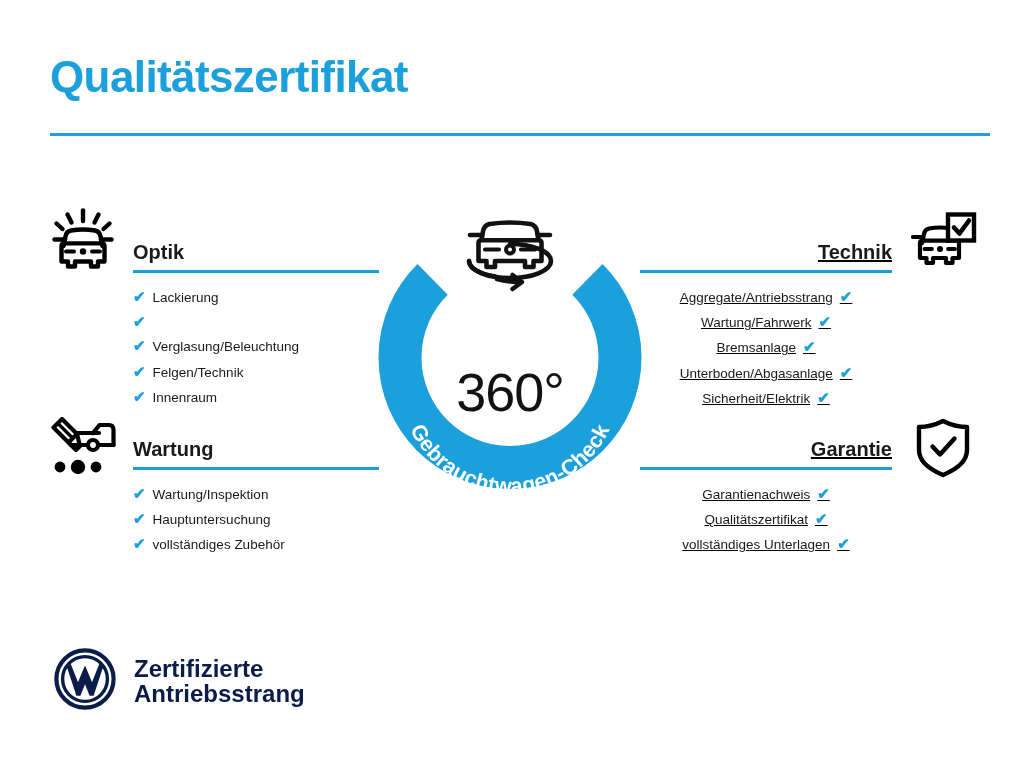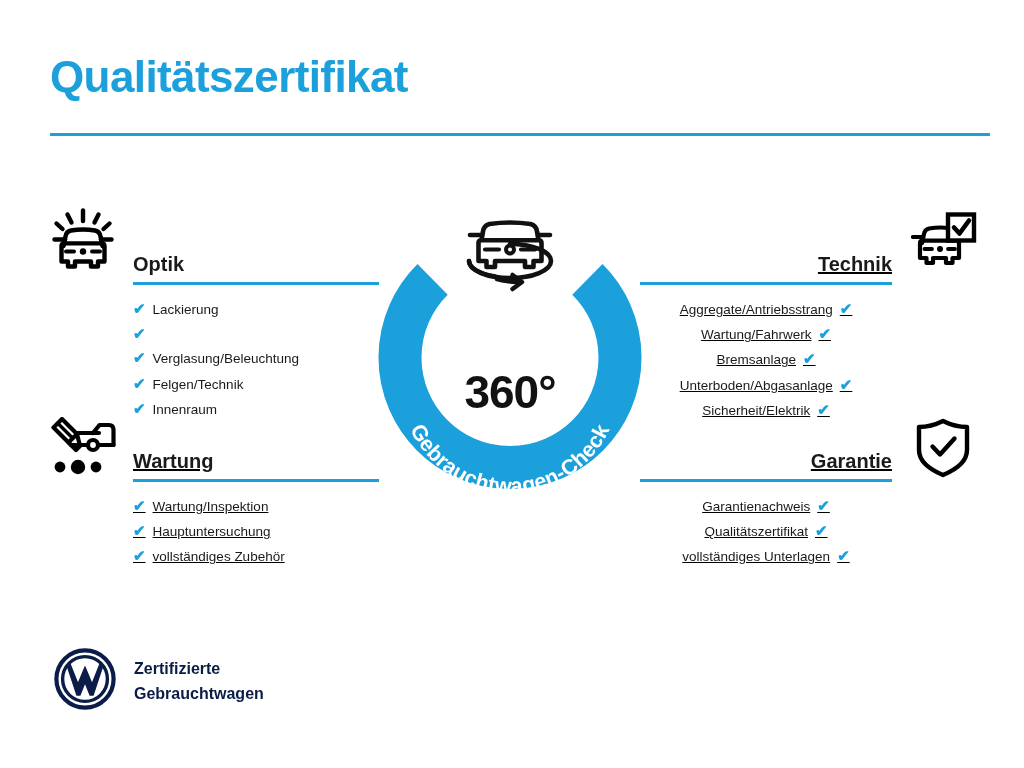--- a/index.html
+++ b/index.html
@@ -40,21 +40,20 @@
     left: 50px;
     top: 133px;
     width: 940px;
     height: 3px;
     background: #1BA0DC;
   }
 
   
   .section {
     position: absolute;
-    margin-top: 12px;
   }
   .section-head {
     position: relative;
     height: 34px;
   }
   .section-title {
     font-size: 20px;
     font-weight: 700;
     color: #1a1a1a;
     line-height: 26px;
@@ -93,21 +92,21 @@
   .sec-left .check-item { justify-content: flex-start; }
   .sec-left .check-mark { margin-right: 7px; }
 
   
   .sec-right .section-title { text-align: right; }
   .sec-right .check-item { justify-content: center; }
   .sec-right .check-mark { margin-left: 7px; }
 
   
   #sec-optik    { left: 133px; top: 239px; width: 246px; }
-  #sec-wartung  { left: 133px; top: 436px; width: 246px; text-decoration: underline; }
+  #sec-wartung  { left: 133px; top: 436px; width: 246px; }
   #sec-technik  { left: 640px; top: 239px; width: 252px; text-decoration: underline; }
   #sec-garantie { left: 640px; top: 436px; width: 252px; text-decoration: underline; }
 
   .list-wrap { margin-top: 12px; }
 
   
   .sec-icon {
     position: absolute;
     color: #000;
   }
@@ -130,41 +129,41 @@
     left: 0;
     top: 0;
     width: 264px;
     height: 305px;
     display: flex;
     align-items: center;
     justify-content: center;
     pointer-events: none;
   }
   .badge-value span {
-    font-size: 46px;
-    font-weight: 700;
+    font-size: 54px;
+    font-weight: 400;
     color: #121212;
     letter-spacing: -1px;
     transform: translate(0px, 46px);
     line-height: 1;
   }
 
   
   .footer-logo {
     position: absolute;
     left: 54px;
     top: 648px;
     display: flex;
     align-items: center;
   }
   .vw-mark { flex: 0 0 auto; }
   .vw-text {
     margin-left: 18px;
     color: #0A1C47;
-    font-size: 16px;
+    font-size: 24px;
     font-weight: 700;
     line-height: 25px;
     white-space: nowrap;
   }
 </style>
 </head>
 <body>
 
 <div class="page">
 
@@ -369,17 +368,17 @@
     <div class="vw-mark">
       <svg width="62" height="62" viewBox="0 0 62 62" fill="none" xmlns="http://www.w3.org/2000/svg">
         <circle cx="31" cy="31" r="28.6" stroke="#0A1C47" stroke-width="4.2" fill="none"></circle>
         <circle cx="31" cy="31" r="22.4" stroke="#0A1C47" stroke-width="3.4" fill="none"></circle>
         <path d="M16.2 14.6 L24.0 34.2 L28.2 24.0 L31.0 17.6 L33.8 24.0 L38.0 34.2 L45.8 14.6
                  L49.6 17.4 L39.6 47.8 L35.6 47.8 L31.0 36.2 L26.4 47.8 L22.4 47.8 L12.4 17.4 Z" fill="#0A1C47"></path>
       </svg>
     </div>
     <div class="vw-text">
       <div>Zertifizierte</div>
-      <div>Gebrauchtwagen</div>
+      <div>Antriebsstrang</div>
     </div>
   </div>
 
 </div>
 
 </body></html>

